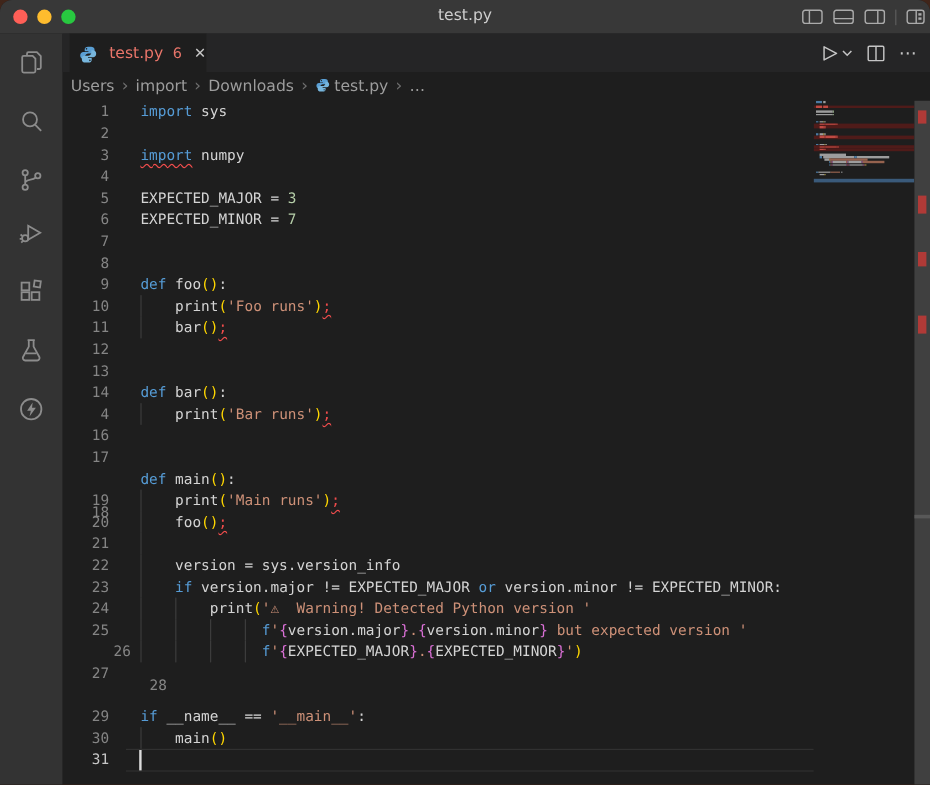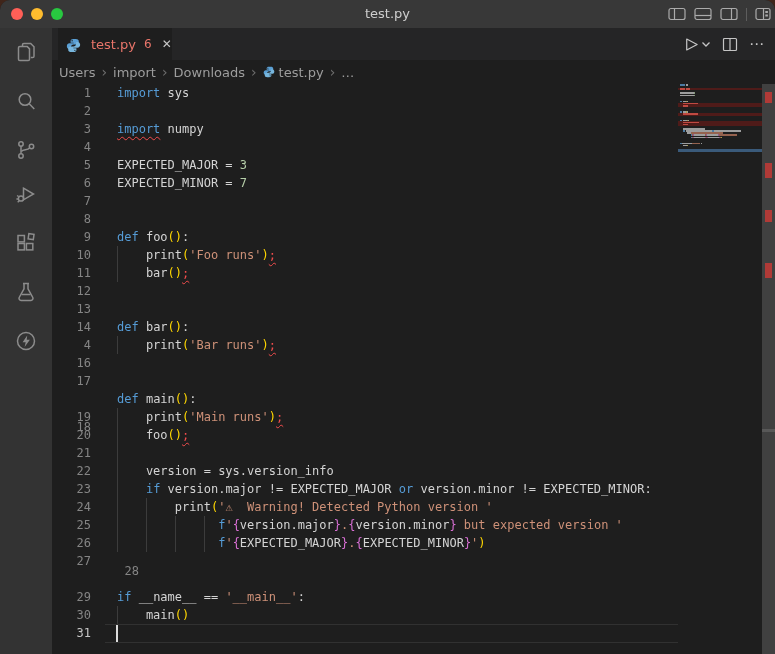--- a/index.html
+++ b/index.html
@@ -272,21 +272,21 @@
         <div class="gutter-num" style="top: 414px;">24</div>
         <div class="guide" style="top: 414px; left: 65px;"></div>
         <div class="guide" style="top: 414px; left: 93.88px;"></div>
         <div class="code-line" style="top: 414px;"><span class="tk-pl">        print</span><span class="tk-g">(</span><span class="tk-st">'⚠  Warning! Detected Python version '</span></div>
         <div class="gutter-num" style="top: 432px;">25</div>
         <div class="guide" style="top: 432px; left: 65px;"></div>
         <div class="guide" style="top: 432px; left: 93.88px;"></div>
         <div class="guide" style="top: 432px; left: 122.76px;"></div>
         <div class="guide" style="top: 432px; left: 151.64px;"></div>
         <div class="code-line" style="top: 432px;"><span class="tk-pl">              </span><span class="tk-kw">f</span><span class="tk-st">'</span><span class="tk-p">{</span><span class="tk-pl">version.major</span><span class="tk-p">}</span><span class="tk-st">.</span><span class="tk-p">{</span><span class="tk-pl">version.minor</span><span class="tk-p">}</span><span class="tk-st"> but expected version '</span></div>
-        <div class="gutter-num" style="top: 450px;">26</div>
+        <div class="gutter-num" style="top: 450px; margin-left: 18px;">26</div>
         <div class="guide" style="top: 450px; left: 65px;"></div>
         <div class="guide" style="top: 450px; left: 93.88px;"></div>
         <div class="guide" style="top: 450px; left: 122.76px;"></div>
         <div class="guide" style="top: 450px; left: 151.64px;"></div>
         <div class="code-line" style="top: 450px;"><span class="tk-pl">              </span><span class="tk-kw">f</span><span class="tk-st">'</span><span class="tk-p">{</span><span class="tk-pl">EXPECTED_MAJOR</span><span class="tk-p">}</span><span class="tk-st">.</span><span class="tk-p">{</span><span class="tk-pl">EXPECTED_MINOR</span><span class="tk-p">}</span><span class="tk-st">'</span><span class="tk-g">)</span></div>
         <div class="gutter-num" style="top: 468px;">27</div>
         <div class="code-line" style="top: 468px;"></div>
         <div class="gutter-num" style="top: 478px; padding-left: 48px;">28</div>
         <div class="code-line" style="top: 486px;"></div>
         <div class="gutter-num" style="top: 504px;">29</div>

